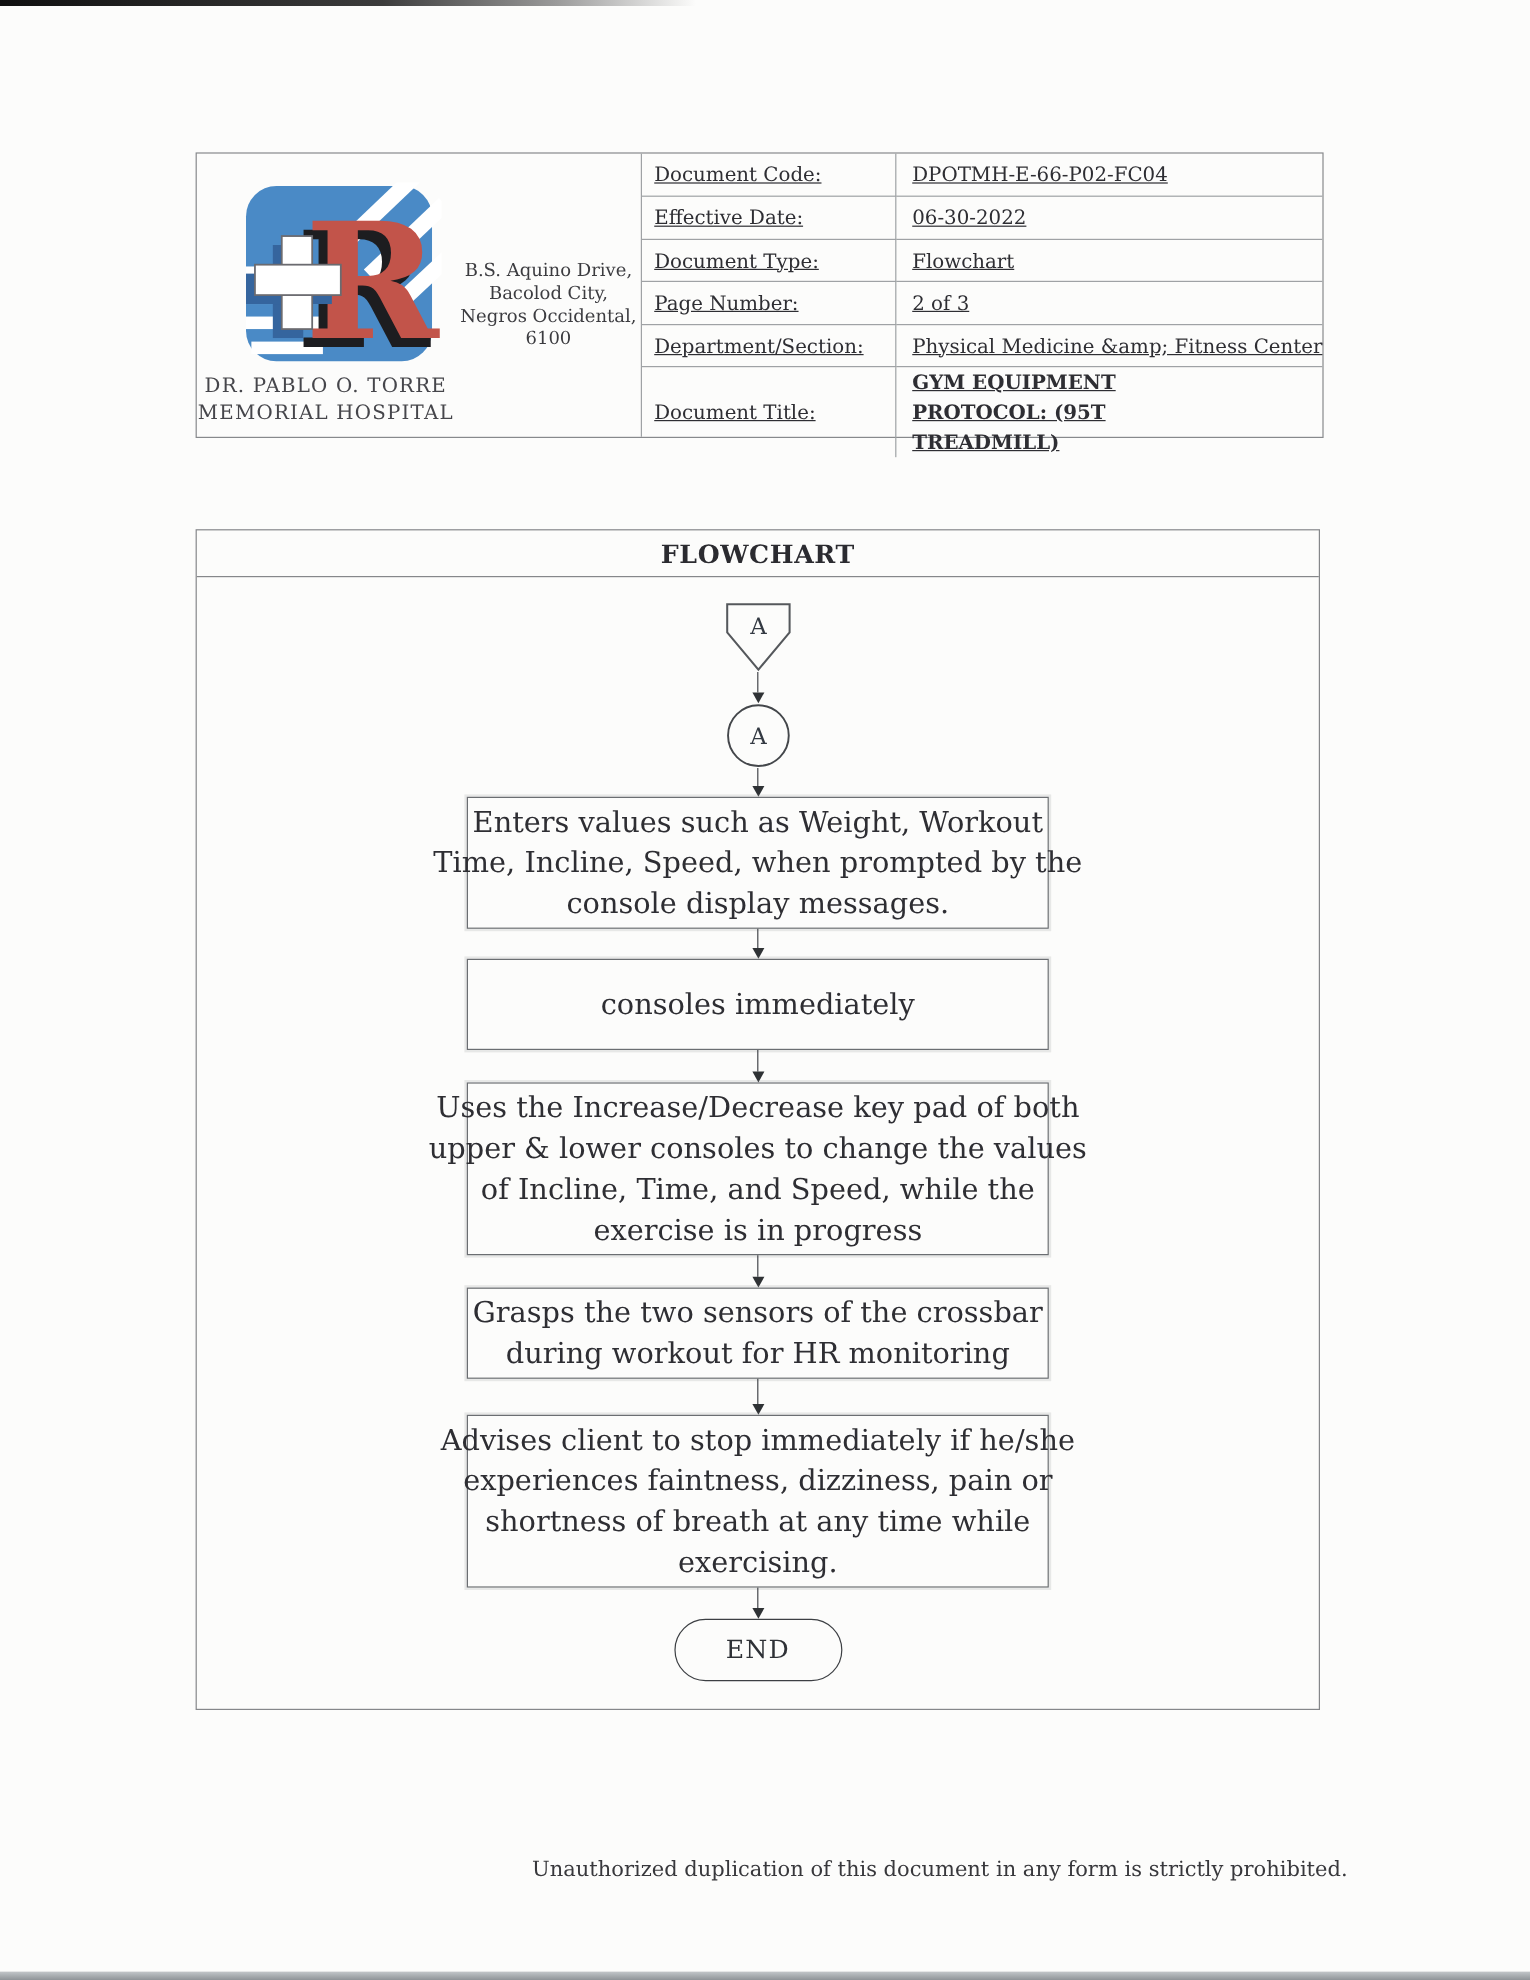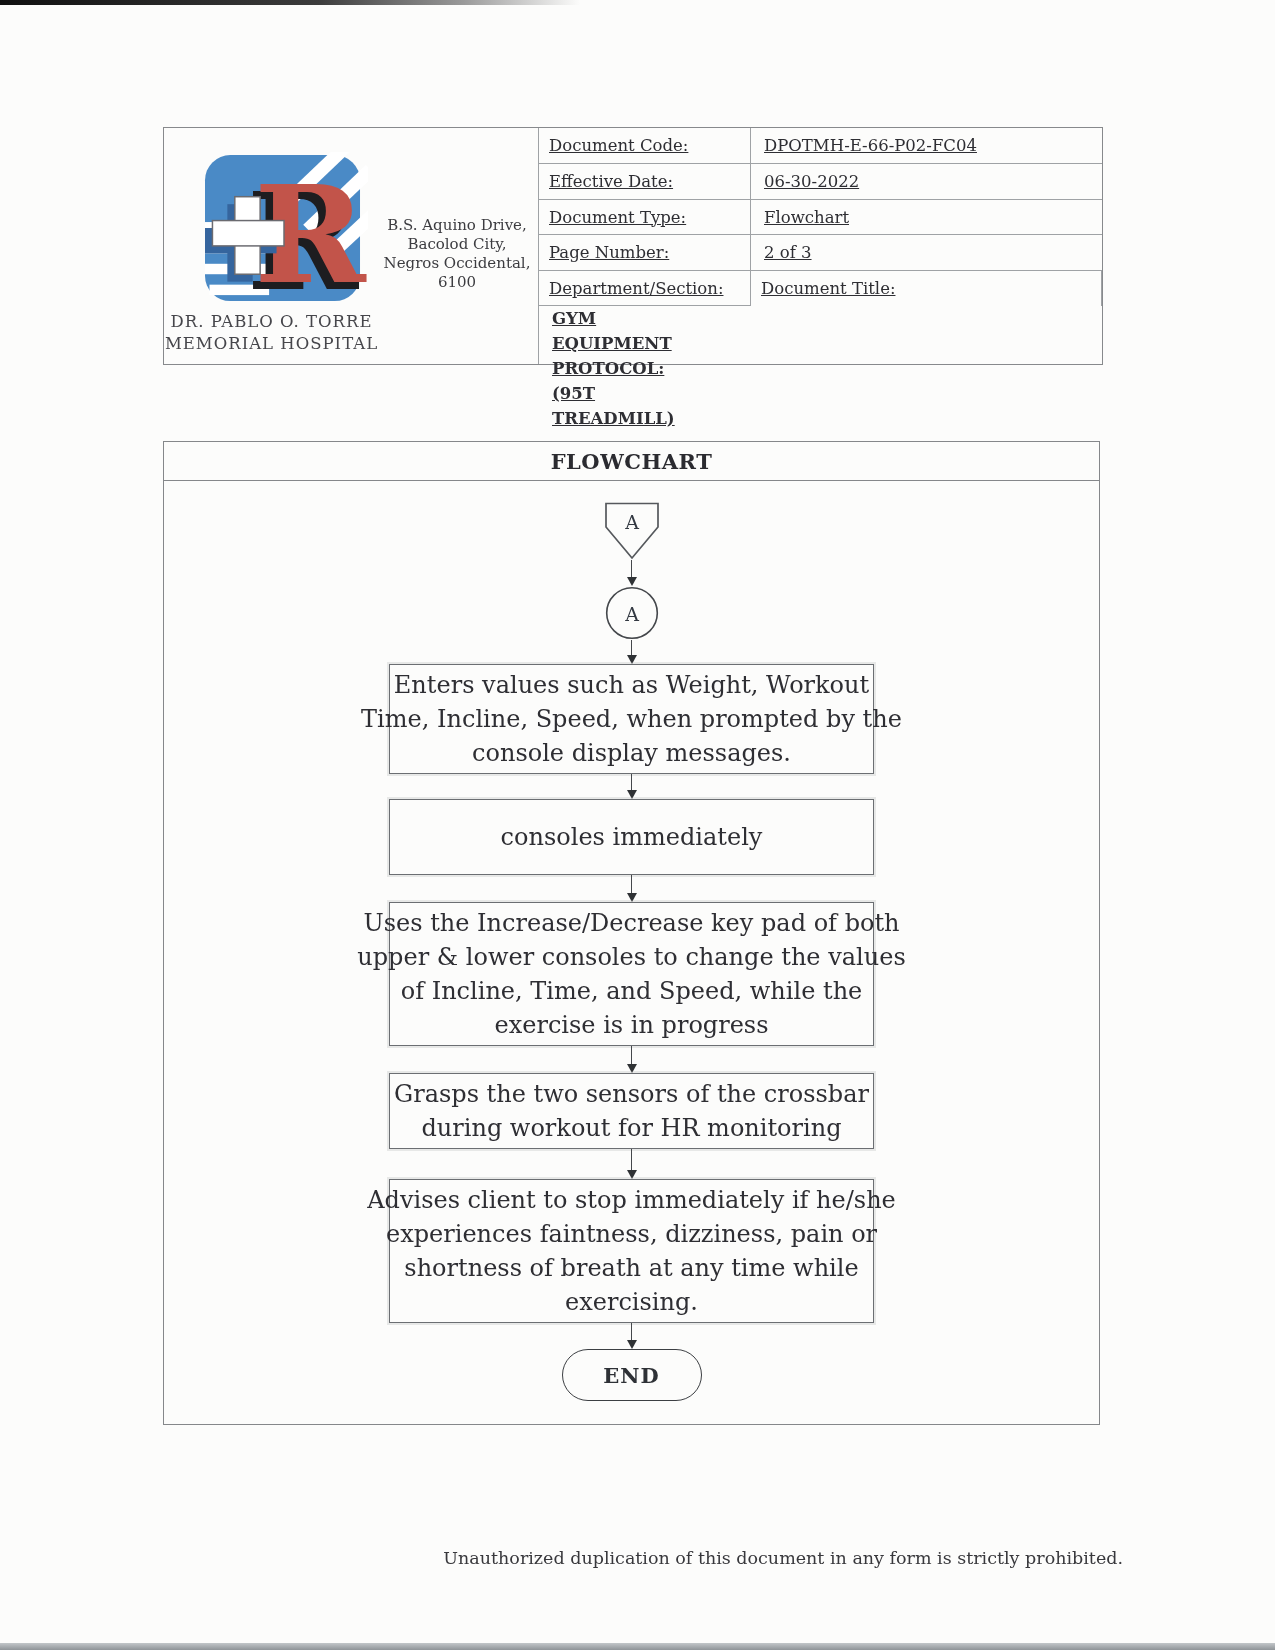--- a/index.html
+++ b/index.html
@@ -82,21 +82,21 @@
     width:485px; border:1.7px solid #6b6e72;
     box-shadow:0 0 0 2px rgba(140,143,146,0.18);
     display:flex; flex-direction:column; justify-content:center; align-items:center;
     font-size:24px; color:#2e2e33; line-height:34px; background:transparent;
   }
   .box .box-line { white-space:nowrap; }
   .box.h110 { height:110px; } .box.h76 { height:76px; } .box.h144 { height:144px; }
   .terminator {
     width:140px; height:52px; border:1.8px solid #3c3f43; border-radius:26px;
     display:flex; align-items:center; justify-content:center;
-    font-size:21px; letter-spacing:1px; color:#2e3136;font-weight:bold;
+    font-size:21px; letter-spacing:1px; color:#2e3136;
   }
   .connector-svg { display:block; }
 
   
   .footer-note {
     position:absolute; top:1548px; left:0; right:152px;
     text-align:right; font-size:17.5px; color:#38383c;margin-left:11px;
   }
 </style>
 </head>
@@ -155,20 +155,21 @@
       <div class="cell label row-border">Effective Date:</div>
       <div class="cell value row-border">06-30-2022</div>
 
       <div class="cell label row-border">Document Type:</div>
       <div class="cell value row-border">Flowchart</div>
 
       <div class="cell label row-border">Page Number:</div>
       <div class="cell value row-border">2 of 3</div>
 
       <div class="cell label row-border">Department/Section:</div>
+      <div class="cell value row-border">Physical Medicine &amp;amp; Fitness Center</div>
 
       <div class="cell label">Document Title:</div>
       <div class="cell value title-value">GYM EQUIPMENT PROTOCOL: (95T TREADMILL)</div>
     </div>
   </div>
 
   <div class="flowchart-box">
     <div class="flowchart-title">FLOWCHART</div>
 
     <div class="flow-area">

